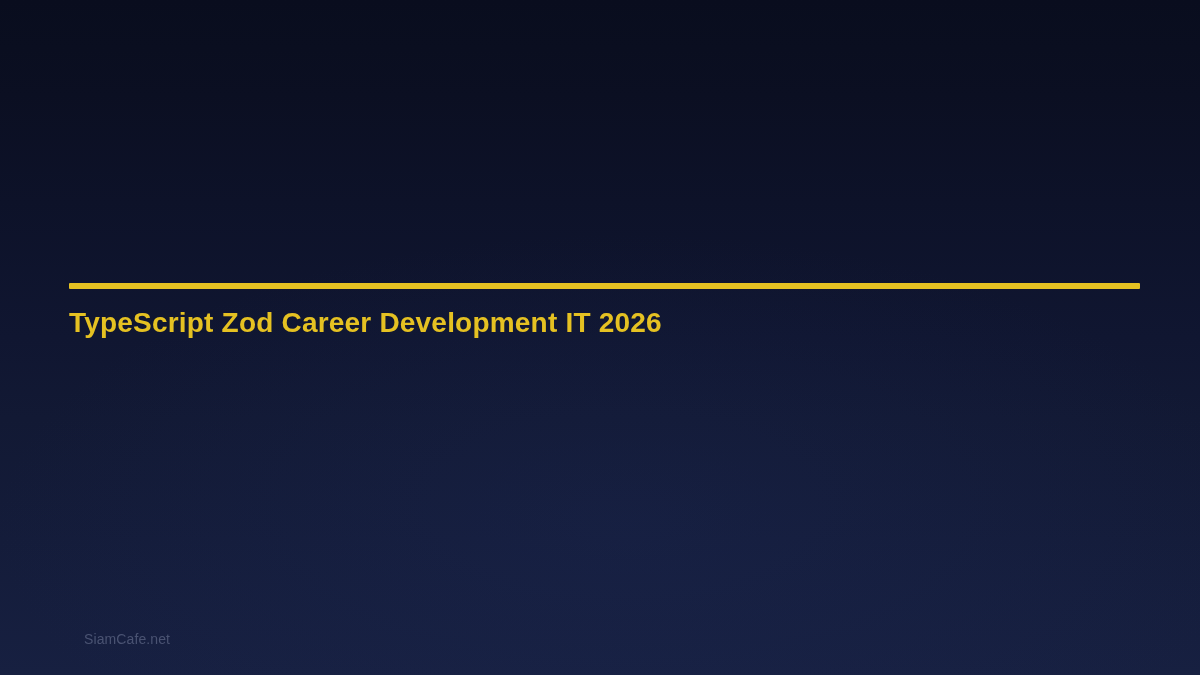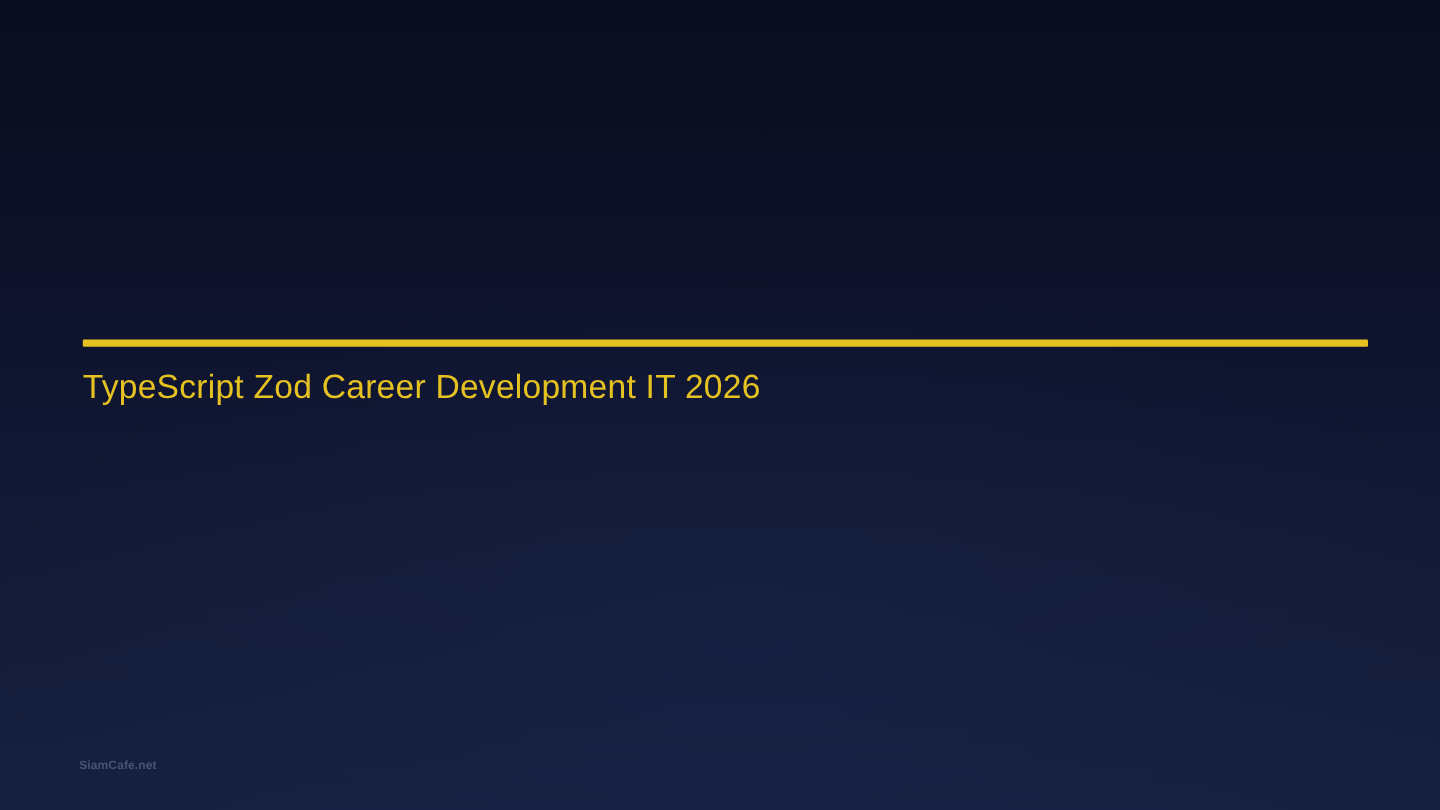--- a/index.html
+++ b/index.html
@@ -54,34 +54,34 @@
     z-index: 2;
   }
 
   .slide-title {
     position: absolute;
     left: 69px;
     top: 305px;
     margin: 0;
     font-size: 28px;
     line-height: 36px;
-    font-weight: normal;
+    font-weight: bold;
     letter-spacing: 0.2px;
     color: #e5c122;
     white-space: nowrap;
     z-index: 2;
   }
 
   .footer-brand {
     position: absolute;
-    left: 66px;
+    left: 84px;
     top: 630px;
-    font-size: 10px;
+    font-size: 14px;
     line-height: 18px;
-    font-weight: bold;
+    font-weight: normal;
     color: #4a5372;
     letter-spacing: 0.1px;
     z-index: 2;
   }
 </style>
 </head>
 <body>
 
 <div id="slide">
 

